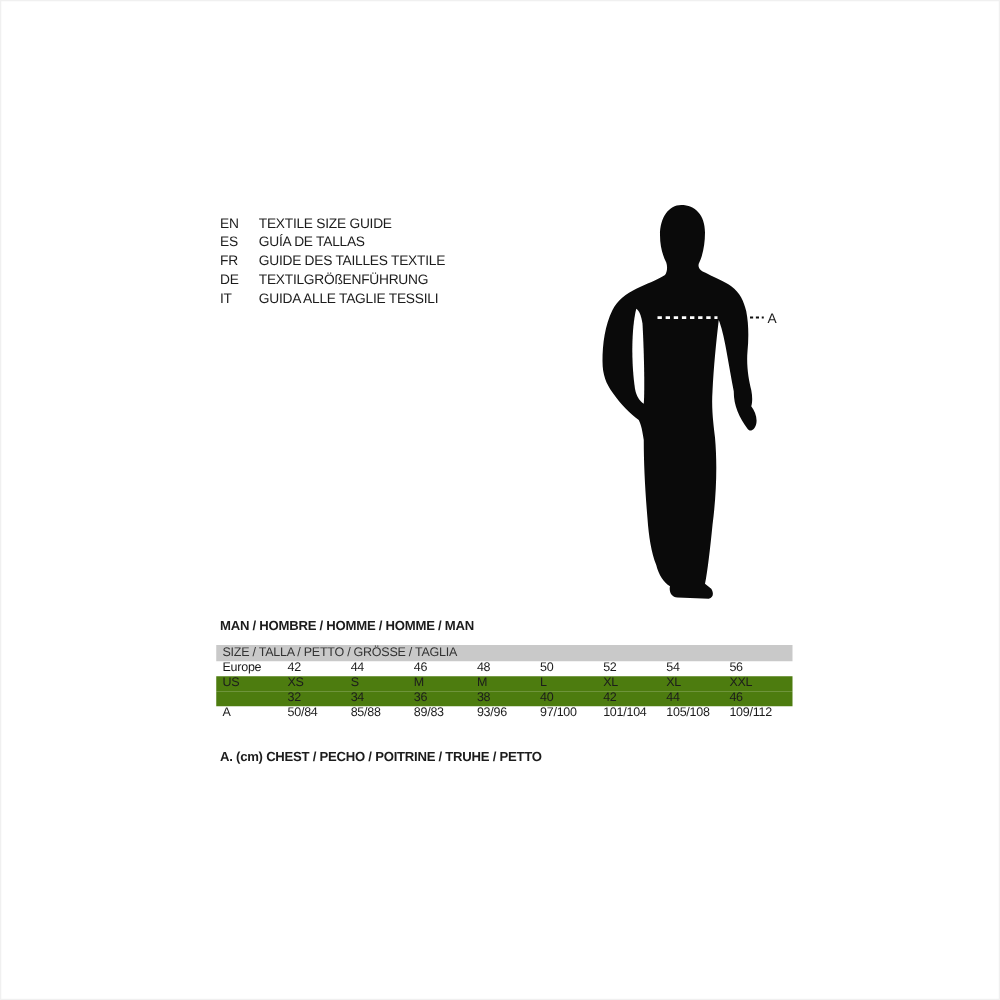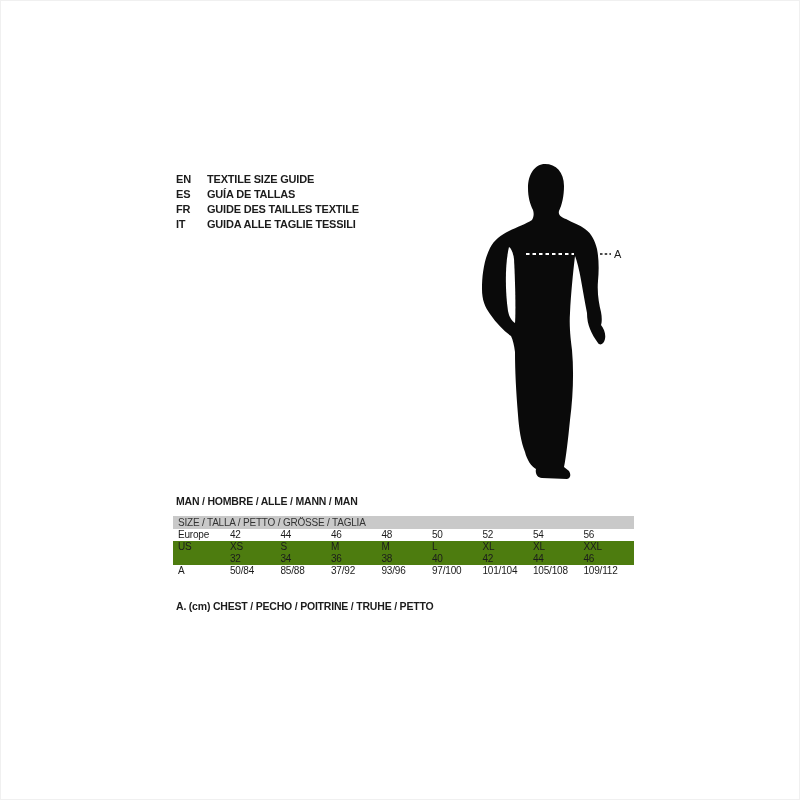--- a/index.html
+++ b/index.html
@@ -12,21 +12,21 @@
     overflow:hidden;
   }
   .canvas{
     position:absolute;left:0;top:0;width:798px;height:798px;
     border:1px solid #f0f0f0;
     background:#ffffff;
   }
   
   .lang-block{
     position:absolute;left:175px;top:171px;
-    font-size:11px;font-weight:700;letter-spacing:-0.2px;
+    font-size:11px;font-weight:400;letter-spacing:-0.2px;
   }
   .lang-row{display:flex;height:15px;line-height:15px;}
   .lang-code{width:31px;}
   
   .category-block{
     position:absolute;left:175px;top:246px;
     font-size:11px;font-weight:700;letter-spacing:-0.2px;line-height:15px;
   }
   
   .figure-wrap{position:absolute;left:470px;top:160px;width:170px;height:330px;}
@@ -65,20 +65,24 @@
       <span class="lang-code">EN</span>
       <span>TEXTILE SIZE GUIDE</span>
     </div>
     <div class="lang-row">
       <span class="lang-code">ES</span>
       <span>GUÍA DE TALLAS</span>
     </div>
     <div class="lang-row">
       <span class="lang-code">FR</span>
       <span>GUIDE DES TAILLES TEXTILE</span>
+    </div>
+    <div class="lang-row">
+      <span class="lang-code">DE</span>
+      <span>TEXTILGRÖßENFÜHRUNG</span>
     </div>
     <div class="lang-row">
       <span class="lang-code">IT</span>
       <span>GUIDA ALLE TAGLIE TESSILI</span>
     </div>
   </div>
 
 
   <div class="figure-wrap">
     <svg width="170" height="330" viewBox="0 0 170 330" xmlns="http://www.w3.org/2000/svg">
@@ -128,21 +132,21 @@
         C42,91 40,87 38,86 Z"></path>
 
       <line x1="55" y1="93" x2="103" y2="93" stroke="#ffffff" stroke-width="2.2" stroke-dasharray="3.5 3"></line>
 
       <line x1="129" y1="93" x2="140" y2="93" stroke="#111111" stroke-width="1.6" stroke-dasharray="2.5 2.2"></line>
 
       <text x="143" y="97" font-size="11" font-weight="500" fill="#1c1c1c" font-family="Liberation Sans, sans-serif">A</text>
     </svg>
   </div>
 
-  <div class="section-title">MAN / HOMBRE / ALLE / MANN / MAN</div>
+  <div class="section-title">MAN / HOMBRE / HOMME / HOMME / MAN</div>
 
   <div class="size-table">
     <div class="t-header">SIZE / TALLA / PETTO / GRÖSSE / TAGLIA</div>
 
     <div class="t-row">
       <span class="t-label">Europe</span>
       <span class="t-cell">42</span>
       <span class="t-cell">44</span>
       <span class="t-cell">46</span>
       <span class="t-cell">48</span>
@@ -173,21 +177,21 @@
       <span class="t-cell">40</span>
       <span class="t-cell">42</span>
       <span class="t-cell">44</span>
       <span class="t-cell">46</span>
     </div>
 
     <div class="t-row">
       <span class="t-label">A</span>
       <span class="t-cell">50/84</span>
       <span class="t-cell">85/88</span>
-      <span class="t-cell">37/92</span>
+      <span class="t-cell">89/83</span>
       <span class="t-cell">93/96</span>
       <span class="t-cell">97/100</span>
       <span class="t-cell">101/104</span>
       <span class="t-cell">105/108</span>
       <span class="t-cell">109/112</span>
     </div>
   </div>
 
   <div class="footnote">A. (cm) CHEST / PECHO / POITRINE / TRUHE / PETTO</div>
 

